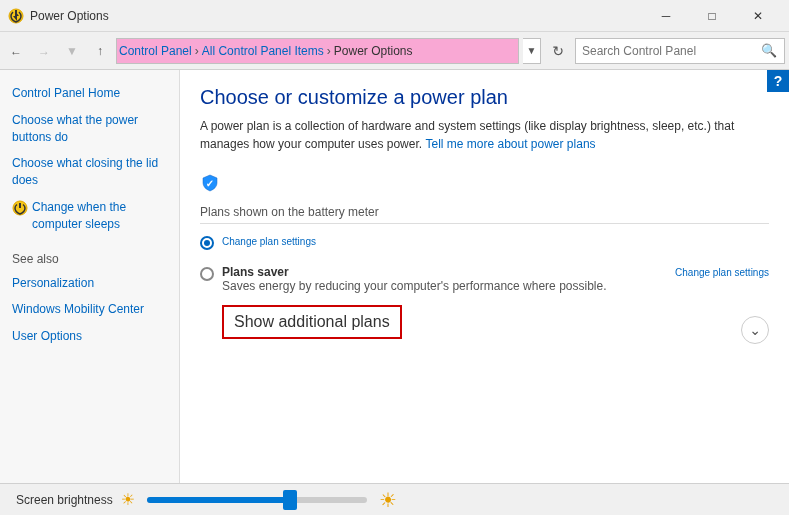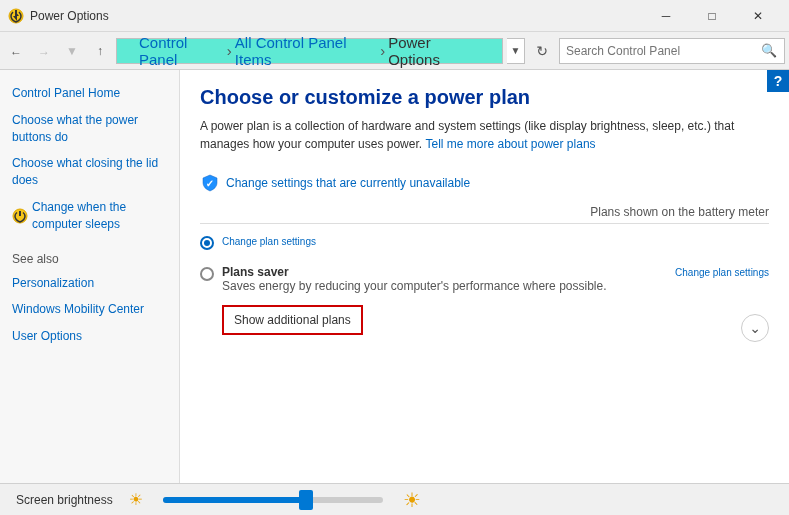--- a/index.html
+++ b/index.html
@@ -35,47 +35,47 @@
     }
     .nav-btn {
       width: 24px; height: 24px;
       display: flex; align-items: center; justify-content: center;
       background: transparent; border: none; cursor: pointer; color: #555; font-size: 12px;
       border-radius: 2px;
     }
     .nav-btn.disabled { color: #bbb; cursor: default; }
     .breadcrumb {
       flex: 1;
-      background: #5eead4;
+      background: #f9a8d4;
       border: 1px solid #c0c0c0;
       height: 26px;
       display: flex;
       align-items: center;
-      padding: 0 22px;
-      font-size: 15px;
+      padding: 0 2px;
+      font-size: 12px;
       color: #333;
     }
     .breadcrumb-link { color: #0067c0; cursor: pointer; }
     .breadcrumb-sep { color: #555; margin: 0 3px; }
     .breadcrumb-arrow {
       width: 18px; height: 26px;
       background: white;
       border: 1px solid #c0c0c0;
       border-left: none;
       display: flex; align-items: center; justify-content: center;
       cursor: pointer; font-size: 10px; color: #555;
     }
     .refresh-btn {
       width: 26px; height: 26px;
       background: transparent; border: none; cursor: pointer;
       display: flex; align-items: center; justify-content: center;
       font-size: 14px; color: #555;
     }
     .search-box {
-      width: 226px; height: 26px;
+      width: 210px; height: 26px;
       border: 1px solid #c0c0c0;
       background: white;
       display: flex; align-items: center;
       padding: 0 6px;
     }
     .search-input {
       border: none; outline: none; flex: 1; font-size: 12px; color: #333;
       background: transparent;
     }
     .search-icon-span { color: #555; font-size: 13px; }
@@ -92,41 +92,41 @@
       background: #f7f7f7;
       border-right: 1px solid #ddd;
       padding: 10px 0;
       flex-shrink: 0;
     }
     .sidebar-item {
       padding: 5px 12px;
       font-size: 12px;
       color: #0067c0;
       cursor: pointer;
-      display: flex; align-items: center; gap: 4px;
+      display: flex; align-items: flex-start; gap: 4px;
       line-height: 1.4;
     }
     .sidebar-icon { width: 16px; height: 16px; flex-shrink: 0; margin-top: 1px; }
 
     .sidebar-section-label {
       padding: 14px 12px 4px 12px;
       font-size: 12px;
       color: #555;
     }
 
     
     .content {
       flex: 1;
       background: white;
       padding: 16px 20px;
       overflow-y: auto;
     }
     .page-title {
       font-size: 20px;
-      font-weight: 700;
+      font-weight: 400;
       color: #003399;
       margin-bottom: 8px;
     }
     .desc-text {
       font-size: 12px;
       color: #333;
       line-height: 1.5;
       margin-bottom: 20px;
     }
     .desc-link { color: #0067c0; cursor: pointer; }
@@ -140,21 +140,20 @@
       display: flex; align-items: center; justify-content: center;
     }
     .change-unavail-link { color: #0067c0; font-size: 12px; cursor: pointer; }
 
     .section-label {
       font-size: 12px;
       color: #555;
       border-bottom: 1px solid #ddd;
       padding-bottom: 4px;
       margin-bottom: 10px;
-      text-align: right;
     }
 
     .plan-row {
       display: flex;
       align-items: flex-start;
       margin-bottom: 12px;
     }
     .plan-radio-col {
       width: 22px;
       padding-top: 2px;
@@ -189,40 +188,40 @@
     
     .additional-plans-row {
       display: flex;
       align-items: center;
       border: 2px solid #cc0000;
       padding: 6px 10px;
       width: fit-content;
       cursor: pointer;
       margin-bottom: 16px;
     }
-    .additional-plans-text { font-size: 12px; color: #333; }
+    .additional-plans-text { font-size: 16px; color: #333; }
     .additional-plans-chevron {
       margin-left: auto;
       margin-left: 300px;
       width: 28px; height: 28px;
       border: 1px solid #ccc;
       border-radius: 50%;
       display: flex; align-items: center; justify-content: center;
       font-size: 14px; color: #555;
     }
 
     
     .bottom-bar {
       height: 32px;
       background: #f0f0f0;
       border-top: 1px solid #d0d0d0;
       display: flex;
       align-items: center;
       padding: 0 16px;
-      gap: 16px;
+      gap: 8px;
     }
     .brightness-label { font-size: 12px; color: #333; }
 
     
     .help-btn {
       position: absolute;
       right: 0; top: 70px;
       width: 22px; height: 22px;
       background: #0067c0;
       color: white;
@@ -322,21 +321,20 @@
         <span>A power plan is a collection of hardware and system settings (like display brightness, sleep, etc.) that manages how your computer uses power.</span>&nbsp;<a class="desc-link">Tell me more about power plans</a>
       </p>
 
       <div class="change-unavail-row">
         <span class="shield-icon-wrap">
           <svg width="18" height="18" viewBox="0 0 18 18">
             <path d="M9 1 L16 4 L16 9 Q16 14 9 17 Q2 14 2 9 L2 4 Z" fill="#1e90ff" stroke="#1565c0" stroke-width="0.5"></path>
             <text x="9" y="13" text-anchor="middle" fill="white" font-size="10" font-weight="bold">✓</text>
           </svg>
         </span>
-        <a class="change-unavail-link">Change settings that are currently unavailable</a>
       </div>
 
       <div class="section-label">Plans shown on the battery meter</div>
 
       <div class="plan-row">
         <div class="plan-radio-col">
           <span class="radio-circle checked"></span>
         </div>
         <a class="plan-settings-link">Change plan settings</a>
       </div>

